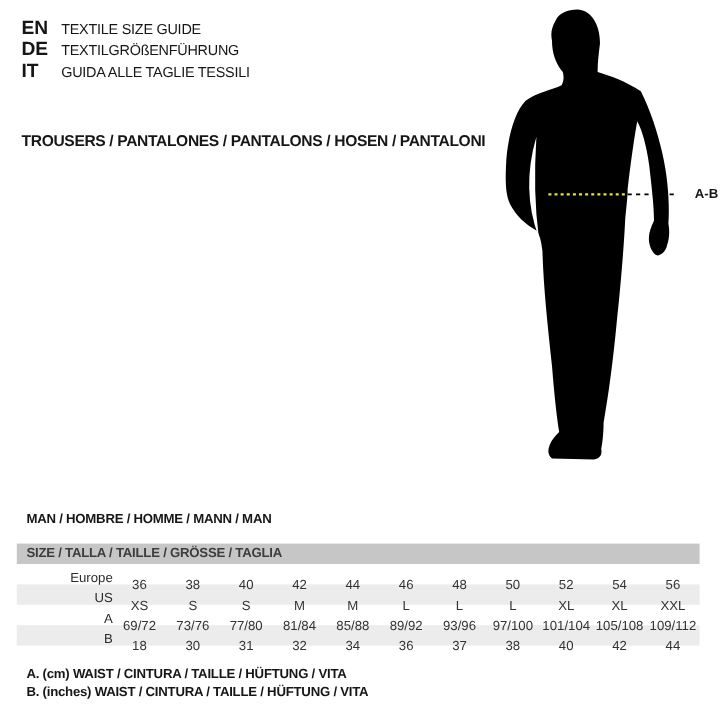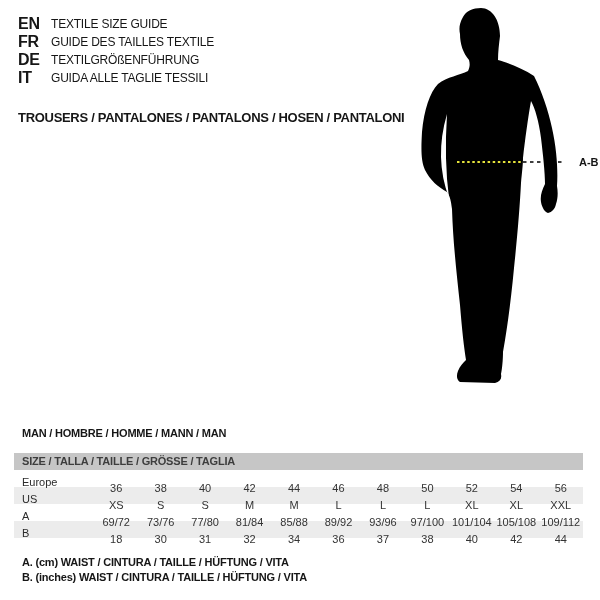--- a/index.html
+++ b/index.html
@@ -21,39 +21,35 @@
   .figure .dash-yellow{stroke:var(--dash-yellow,#e5e33b);stroke-width:2;stroke-dasharray:2.5 2.6;}
   .figure .dash-black{stroke:#000;stroke-width:1.3;stroke-dasharray:3.5 3.5;}
   .ab-label{position:absolute;left:579px;top:155px;font-size:11px;font-weight:bold;line-height:14px;}
   
   .man-title{position:absolute;left:22px;top:427px;font-size:11px;font-weight:bold;line-height:13px;letter-spacing:-0.2px;}
   .size-table{position:absolute;left:14px;top:453px;width:569px;font-size:11px;}
   .thead{height:17px;line-height:17px;background:var(--header-bar,#c6c6c6);
          padding-left:8px;font-weight:bold;color:#3d3d3d;letter-spacing:-0.2px;box-sizing:border-box;}
   .trow{display:grid;grid-template-columns:80px repeat(11,1fr);height:17px;align-items:center;}
   .trow.stripe{background:var(--row-stripe,#ececec);}
-  .tlabel{padding-left:8px;text-align:left;color:#2b2b2b;}
+  .tlabel{padding-left:8px;text-align:right;color:#2b2b2b;}
   .tcell{text-align:center;color:#333;margin-top:12px;}
   
   .notes{position:absolute;left:22px;top:555px;}
   .note{font-size:11px;font-weight:bold;line-height:15px;letter-spacing:-0.2px;}
 </style>
 </head>
 <body>
 
 <div class="canvas">
 
   <div class="legend">
     <div class="legend-row">
       <span class="legend-code">EN</span>
       <span class="legend-text">TEXTILE SIZE GUIDE</span>
-    </div>
-    <div class="legend-row">
-      <span class="legend-code">FR</span>
-      <span class="legend-text">GUIDE DES TAILLES TEXTILE</span>
     </div>
     <div class="legend-row">
       <span class="legend-code">DE</span>
       <span class="legend-text">TEXTILGRÖßENFÜHRUNG</span>
     </div>
     <div class="legend-row">
       <span class="legend-code">IT</span>
       <span class="legend-text">GUIDA ALLE TAGLIE TESSILI</span>
     </div>
   </div>

